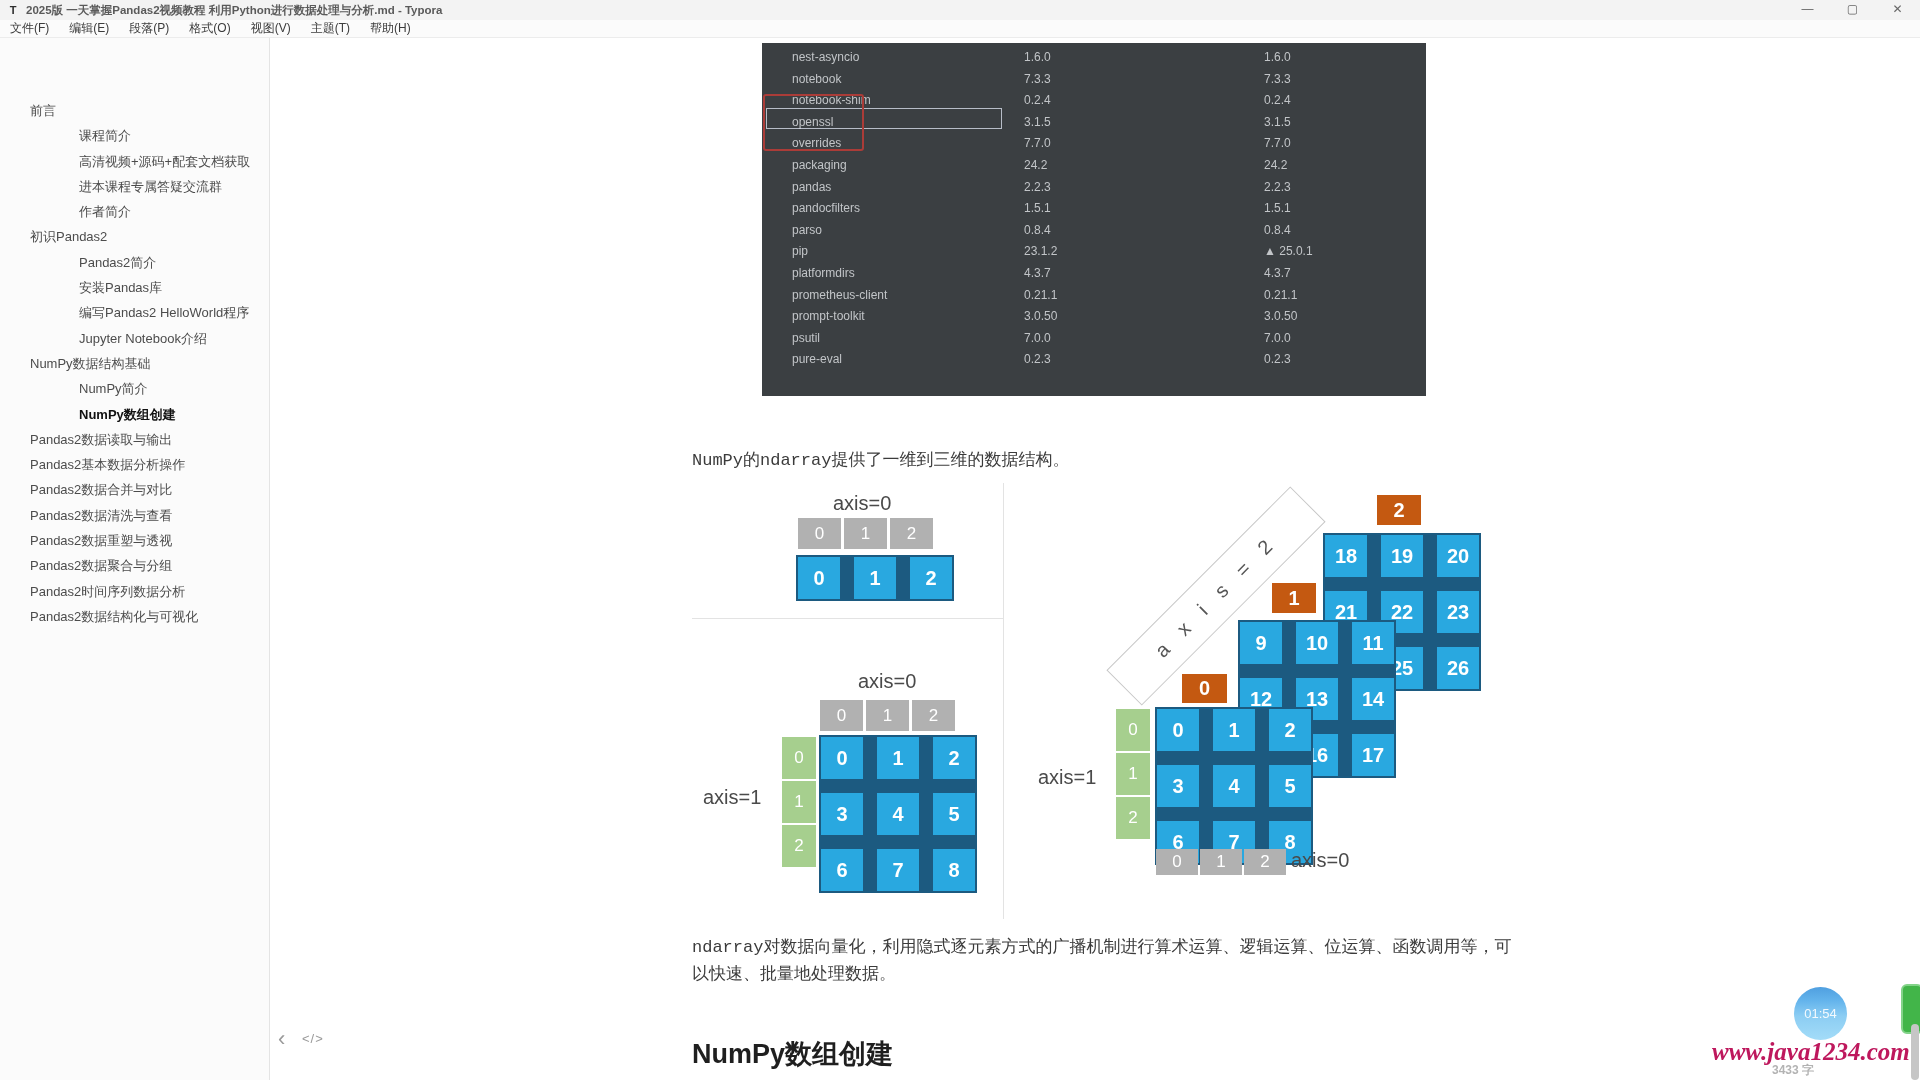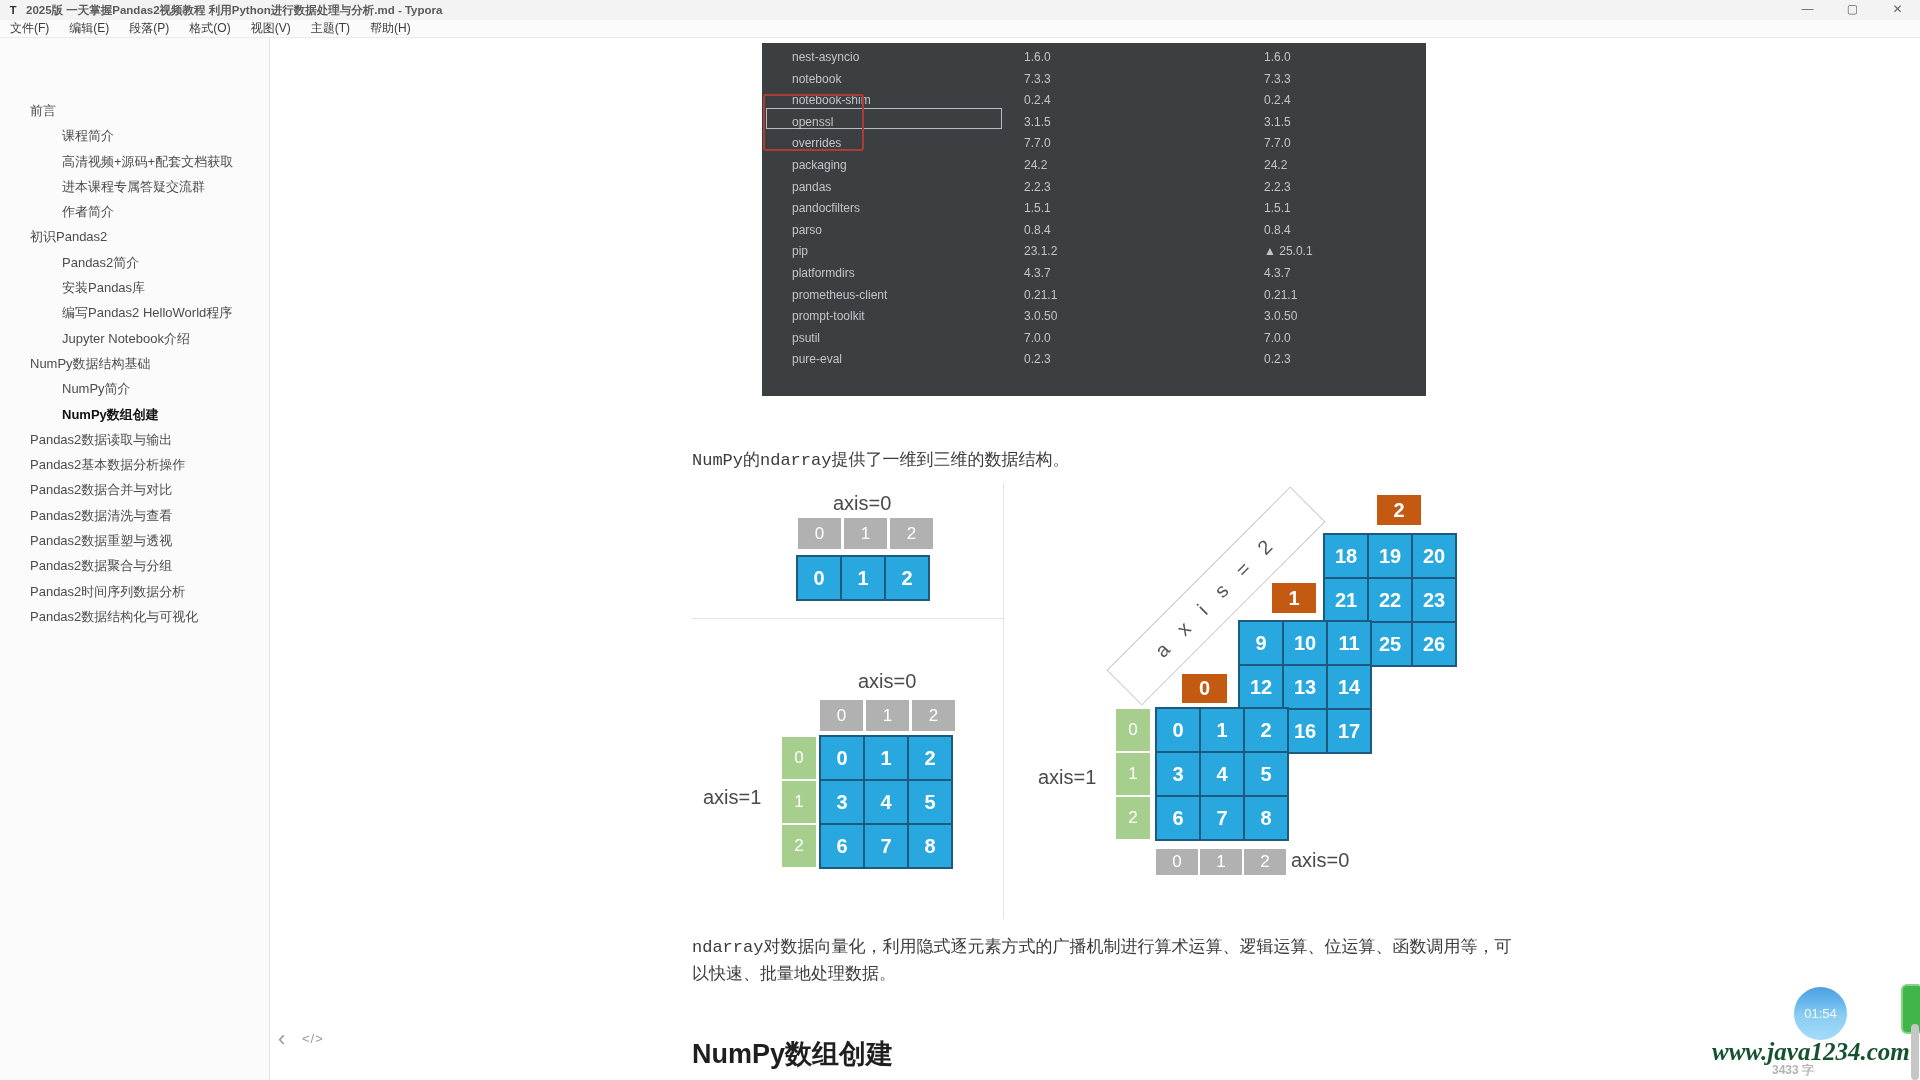--- a/index.html
+++ b/index.html
@@ -27,21 +27,21 @@
              background:#fbfbfb; border-right:1px solid #e4e4e4; }
   .side-tabs { position:relative; height:50px; }
   .side-tab { position:absolute; top:22px; font-size:13.5px; color:#9a9a9a; }
   .side-tab.files { left:58px; }
   .side-tab.outline { left:168px; color:#1a1a1a; font-weight:bold; }
   .tab-underline { position:absolute; left:150px; top:44px; width:98px; height:4px; background:#141414; }
   .outline-list { position:absolute; left:0; top:60px; right:0; }
   .outline-item { height:25.3px; line-height:25.3px; font-size:13px; color:#4c4c4c;
                   white-space:nowrap; overflow:hidden; }
   .outline-item.lvl1 { padding-left:30px; }
-  .outline-item.lvl2 { padding-left:62px; }
+  .outline-item.lvl2 { padding-left:62px;margin-left:17px; }
   .outline-item.active { font-weight:bold; color:#111; }
 
   
   .pkg-table { position:absolute; left:762px; top:43px; width:664px; height:353px;
                background:#3b3f42; overflow:hidden; }
   .pkg-rows { position:absolute; left:2px; top:4px; right:0;text-decoration:underline; }
   .pkg-row { position:relative; height:21.6px; line-height:21.6px; font-size:12px; color:#c2c5c8; }
   .pkg-row.selected { background:#4874b8; color:#f2f4f8; }
   .pkg-name { position:absolute; left:28px; }
   .pkg-ver  { position:absolute; left:260px; }
@@ -55,21 +55,21 @@
   .doc-p { position:absolute; font-size:17px; color:#3b3b3b; line-height:27px;font-family:Liberation Mono, monospace; }
   .p-intro { left:692px; top:447px; }
   .p-body  { left:692px; top:934px; width:822px; }
   .doc-h2 { position:absolute; left:692px; top:1036px; font-size:27px; font-weight:bold; color:#1f1f1f; }
 
   
   .divider-v { position:absolute; left:1003px; top:483px; width:1px; height:436px; background:#e3e3e3; }
   .divider-h { position:absolute; left:692px; top:618px; width:311px; height:1px; background:#e3e3e3; }
   .axis-label { position:absolute; font-size:20px; color:#4a4a4a; white-space:nowrap; }
   .mat { position:absolute; display:grid; grid-template-columns:repeat(3,42px);
-         grid-auto-rows:42px; gap:2px; background:#1c5a80; padding:2px; }
+         grid-auto-rows:42px; gap:14px; background:#1c5a80; padding:2px; }
   .mat .cell { background:#29a8e0; color:#fff; font-size:20px; font-weight:bold;
                display:flex; align-items:center; justify-content:center; }
   .grayrow { position:absolute; display:grid; grid-template-columns:repeat(3,43px);
              grid-auto-rows:31px; gap:3px; }
   .grayrow .cell { background:#b1b1b1; color:#fff; font-size:17px;
                    display:flex; align-items:center; justify-content:center; }
   .grayrow.small { grid-template-columns:repeat(3,42px); grid-auto-rows:26px; gap:2px; }
   .greencol { position:absolute; display:grid; grid-template-rows:repeat(3,42px);
               gap:2px; width:34px; }
   .greencol .cell { background:#a6cf8e; color:#fff; font-size:17px;
@@ -87,21 +87,21 @@
   .foot-ico { position:absolute; color:#9a9a9a; }
   .ico-chev { left:278px; top:1026px; font-size:22px; }
   .ico-code { left:302px; top:1031px; font-size:13px; letter-spacing:1px; }
   .timer-badge { position:absolute; left:1794px; top:987px; width:53px; height:53px;
                  border-radius:50%;
                  background:linear-gradient(180deg,#4f9fe0 0%,#64b4ec 26%,#8ccdf3 55%,#a3dcf8 100%);
                  display:flex; align-items:center; justify-content:center;
                  color:rgba(255,255,255,.9); font-size:13px; }
   .watermark { position:absolute; left:1712px; top:1038px; width:200px;
                font-family:"Liberation Serif", serif; font-style:italic; font-weight:bold;
-               font-size:25px; color:#14532d; white-space:nowrap; }
+               font-size:25px; color:#be185d; white-space:nowrap; }
   .word-count { position:absolute; left:1772px; top:1062px; font-size:12px; color:#b3b3b3;font-weight:bold; }
   .green-tab { position:absolute; left:1901px; top:984px; width:22px; height:50px;
                background:#42b549; border:2px solid #83d389; border-radius:6px; }
   .scrollbar { position:absolute; left:1911px; top:1024px; width:8px; height:56px;
                background:#c6c6c6; border-radius:4px; }
 </style>
 </head>
 <body>
 
 <div class="screen">

